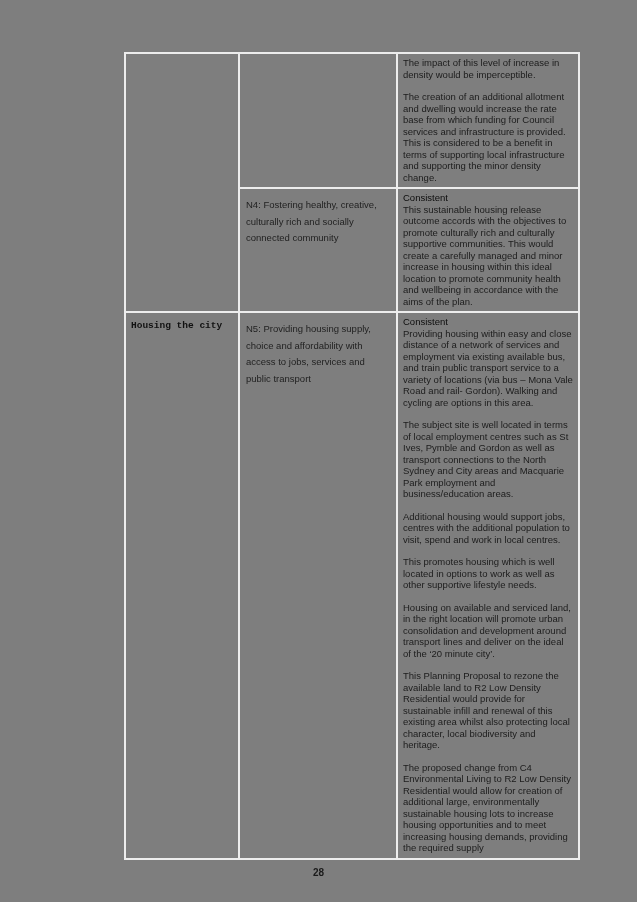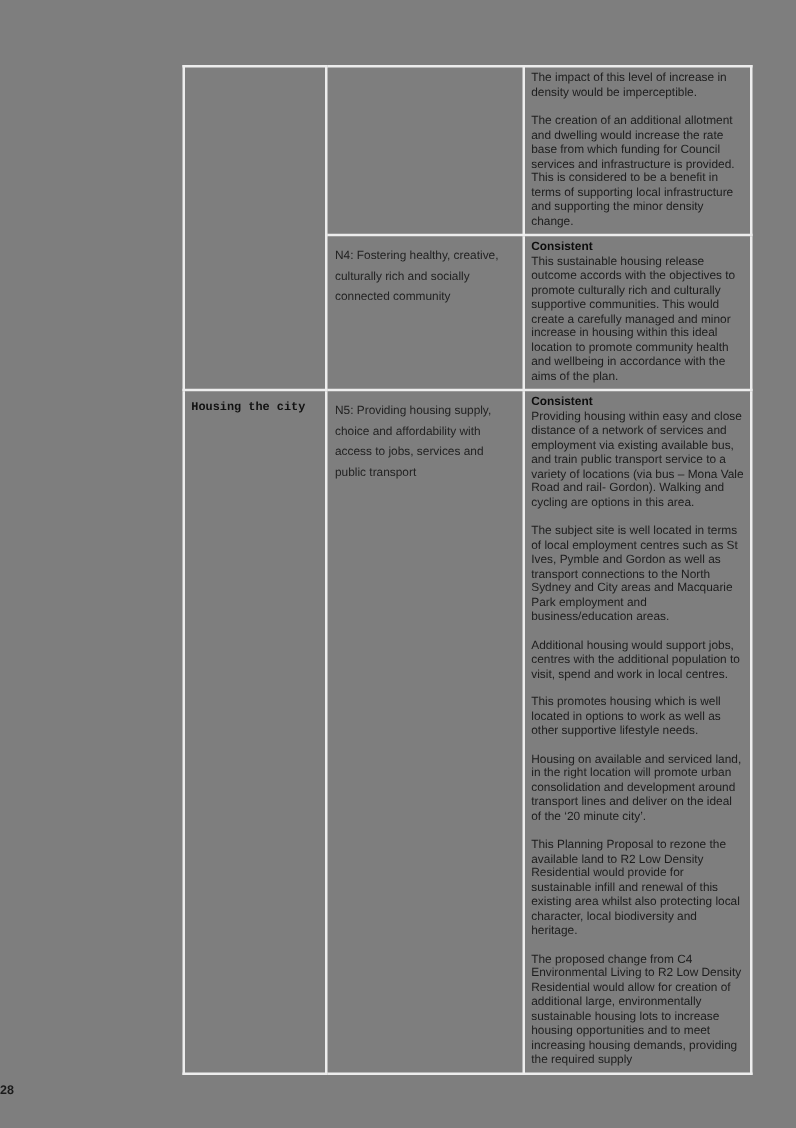--- a/index.html
+++ b/index.html
@@ -10,21 +10,21 @@
     width: 637px;
     height: 902px;
     position: relative;
     background: #7e7e7e;
     font-family: "Liberation Sans", sans-serif;
     color: #1c1c1c;
     overflow: hidden;
   }
   .doc-table-wrap {
     position: absolute;
-    left: 146px;
+    left: 124px;
     top: 52px;
   }
   table.assessment-table {
     border-collapse: collapse;
     table-layout: fixed;
     width: 454px;
   }
   table.assessment-table td {
     border: 2px solid #ededed;
     vertical-align: top;
@@ -54,30 +54,30 @@
   }
   td.cell-assess {
     padding: 3px 5px 4px 5px;
     font-size: 9.5px;
     line-height: 11.5px;
     color: #1c1c1c;
   }
   td p { margin: 0 0 11px 0; }
   td p:last-child { margin-bottom: 0; }
   p.verdict {
-    font-weight: 700;
+    font-weight: 400;
     color: #0c0c0c;
     margin: 0;
   }
   .page-number {
     position: absolute;
     left: 0;
     right: 0;
     top: 867px;
-    text-align: left;
+    text-align: center;
     font-size: 10px;
     font-weight: 700;
     color: #1a1a1a;
   }
 </style>
 </head>
 <body>
 
 <div class="doc-table-wrap">
   <table class="assessment-table">

